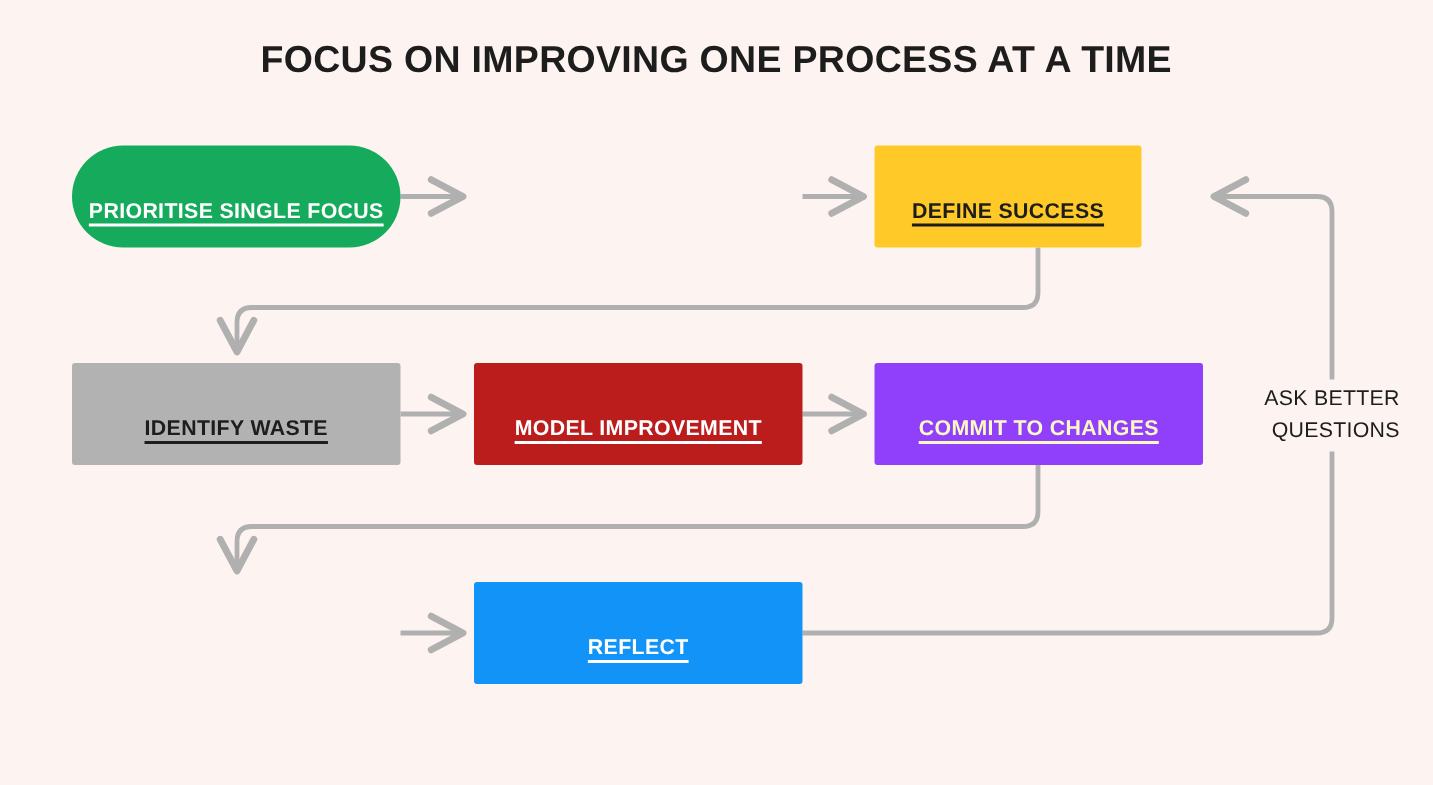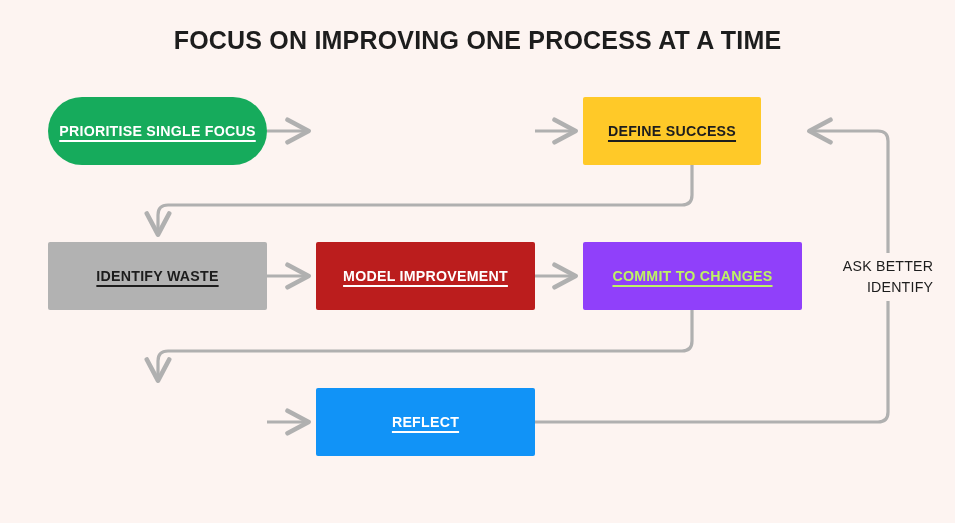--- a/index.html
+++ b/index.html
@@ -35,24 +35,24 @@
     text-align: center;
     font-size: 25px;
     font-weight: 700;
     letter-spacing: 0.2px;
     color: #1D1D1D;
     white-space: nowrap;
   }
   .node {
     position: absolute;
     display: flex;
-    align-items: center;
+    align-items: flex-end;
     justify-content: center;
     box-sizing: border-box;
-    padding: 0 10px;
+    padding: 16px 10px;
   }
   .node-label {
     font-size: 14.2px;
     font-weight: 700;
     letter-spacing: 0.25px;
     text-decoration: underline;
     text-underline-offset: 3.5px;
     text-decoration-thickness: 1.6px;
     white-space: nowrap;
     text-align: center;
@@ -114,26 +114,26 @@
 
   <div class="node" style="left:48px; top:242px; width:219px; height:68px; background:#B2B2B2; border-radius:2px;">
     <span class="node-label" style="color:#1D1D1D;">IDENTIFY WASTE</span>
   </div>
 
   <div class="node" style="left:316px; top:242px; width:219px; height:68px; background:#BB1D1D; border-radius:2px;">
     <span class="node-label" style="color:#FFFFFF;">MODEL IMPROVEMENT</span>
   </div>
 
   <div class="node" style="left:583px; top:242px; width:219px; height:68px; background:#9040FA; border-radius:2px;">
-    <span class="node-label" style="color:#bef264;">COMMIT TO CHANGES</span>
+    <span class="node-label" style="color:#fef9c3;">COMMIT TO CHANGES</span>
   </div>
 
 
   <div class="node" style="left:316px; top:388px; width:219px; height:68px; background:#1193F7; border-radius:2px;">
     <span class="node-label" style="color:#FFFFFF;">REFLECT</span>
   </div>
 
   <div class="loop-label" style="left:888px; top:253px; transform:translateX(-50%);">
     <div>ASK BETTER</div>
-    <div>IDENTIFY</div>
+    <div>QUESTIONS</div>
   </div>
 
 </div>
 
 </body></html>

